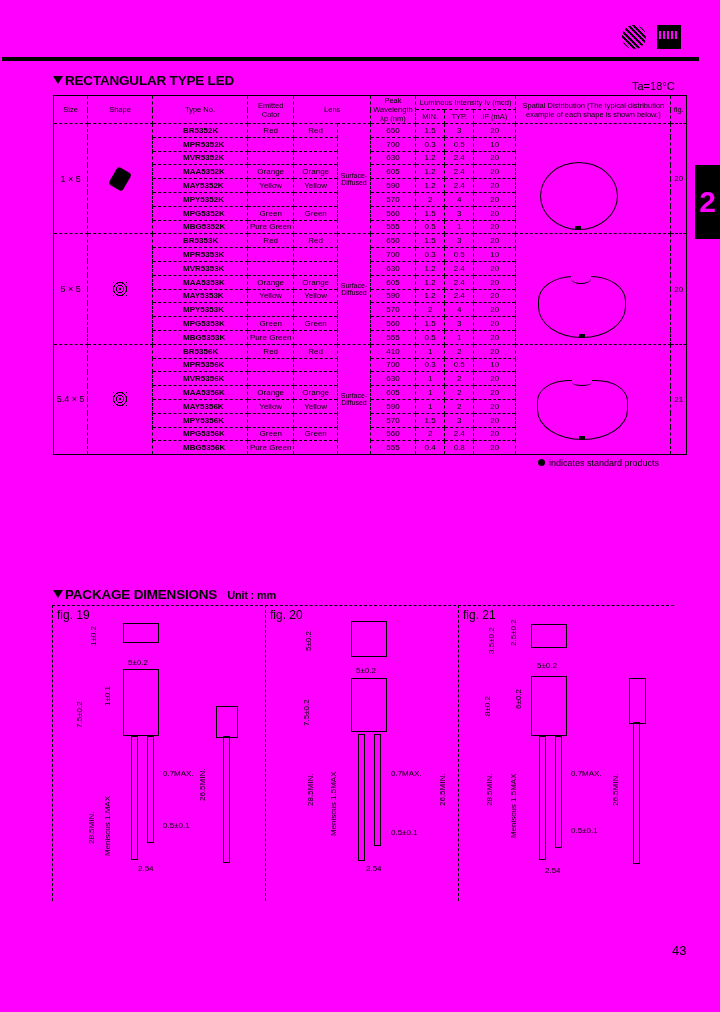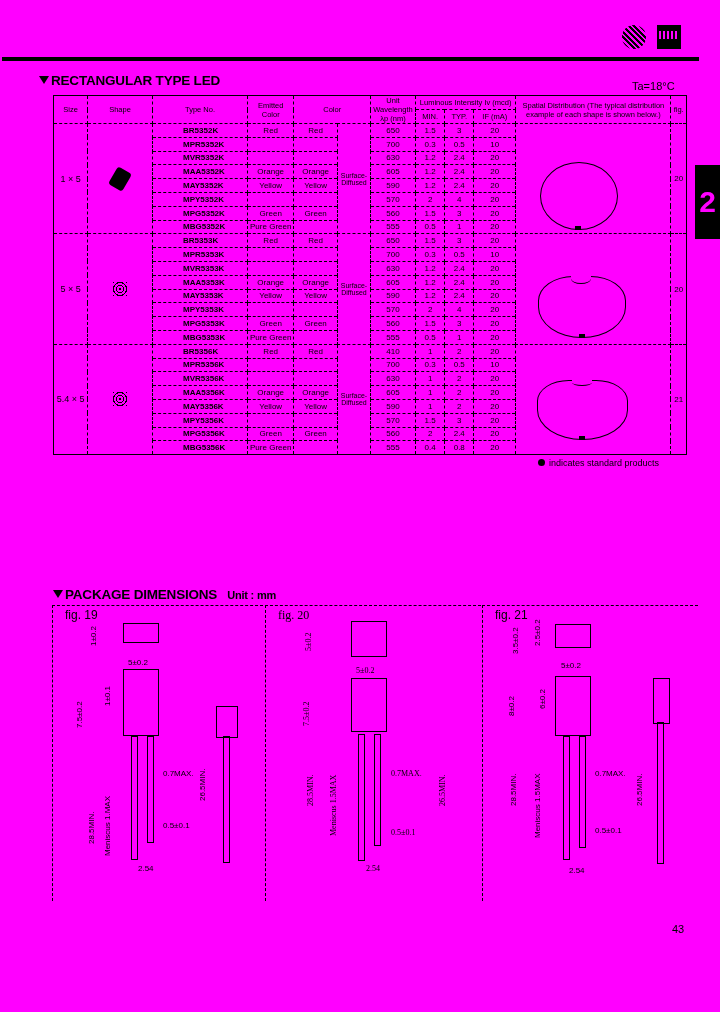--- a/index.html
+++ b/index.html
@@ -25,49 +25,49 @@
   .dist{position:absolute;border:1.5px solid #000;}
   .d1{left:540px;top:162px;width:76px;height:66px;border-radius:50%;}
   .d2{left:538px;top:276px;width:86px;height:60px;border-radius:40% 40% 50% 50%;}
   .d2:before{content:"";position:absolute;left:32px;top:-4px;width:20px;height:10px;background:#ff00ff;border-bottom:1.5px solid #000;border-radius:0 0 50% 50%;}
   .d3{left:537px;top:380px;width:89px;height:58px;border-radius:35% 35% 50% 50%;}
   .d3:before{content:"";position:absolute;left:34px;top:-2px;width:20px;height:6px;background:#ff00ff;border-bottom:1.5px solid #000;border-radius:0 0 50% 50%;}
   .base-dot{position:absolute;width:6px;height:4px;background:#000;}
   .note{position:absolute;left:538px;top:458px;font-size:9px;}
   .note:before{content:"";display:inline-block;width:7px;height:7px;background:#000;border-radius:50%;margin-right:4px;}
   .fig{position:absolute;top:605px;height:295px;border-left:1px dashed #000;border-top:1px dashed #000;}
-  .fig-label{position:absolute;font-size:12px;left:4px;top:2px;margin-left:8px;}
+  .fig-label{position:absolute;font-size:12px;left:4px;top:2px;}
   .box{position:absolute;border:1.5px solid #000;}
   .lead{position:absolute;width:5px;border:1px solid #000;}
   .dim{position:absolute;font-size:8px;}
   .vdim{position:absolute;font-size:8px;transform:rotate(-90deg);transform-origin:left top;white-space:nowrap;}
-  .pageno{position:absolute;left:672px;top:923px;font-size:11px;}
+  .pageno{position:absolute;left:672px;top:943px;font-size:13px;}
 </style>
 </head>
 <body>
 
 <div class="logo logo1"></div>
 <div class="logo logo2">
     <span></span>
   </div>
 <div class="topline"></div>
 
-<div class="sec-title" style="left:39px;top:73px;"><span class="tri"></span><span>RECTANGULAR TYPE LED</span></div>
+<div class="sec-title" style="left:53px;top:73px;"><span class="tri"></span><span>RECTANGULAR TYPE LED</span></div>
 <div class="ta">Ta=18°C</div>
 <div class="tab-2">2</div>
 
 <table class="spec" id="spec">
   <thead>
     <tr>
       <th rowspan="2">Size</th>
       <th rowspan="2" style="width:60px">Shape</th>
       <th rowspan="2" style="width:90px">Type No.</th>
       <th rowspan="2" style="width:40px;white-space:normal">Emitted Color</th>
-      <th rowspan="2" colspan="2" style="width:70px">Color</th>
-      <th rowspan="2" style="width:40px;white-space:normal">Unit Wavelength λp (nm)</th>
+      <th rowspan="2" colspan="2" style="width:70px">Lens</th>
+      <th rowspan="2" style="width:40px;white-space:normal">Peak Wavelength λp (nm)</th>
       <th colspan="3">Luminous Intensity Iv (mcd)</th>
       <th rowspan="2" style="width:150px;white-space:normal">Spatial Distribution (The typical distribution example of each shape is shown below.)</th>
       <th rowspan="2">fig.</th>
     </tr>
     <tr>
       <th>MIN.</th>
       <th>TYP.</th>
       <th>IF (mA)</th>
     </tr>
   </thead>
@@ -336,38 +336,38 @@
   <div class="vdim" style="left:34px;top:238px;">28.5MIN.</div>
   <div class="vdim" style="left:50px;top:250px;">Meniscus 1.MAX</div>
   <div class="dim" style="left:110px;top:163px;">0.7MAX.</div>
   <div class="dim" style="left:110px;top:215px;">0.5±0.1</div>
   <div class="dim" style="left:85px;top:258px;">2.54</div>
   <div class="box" style="left:163px;top:100px;width:20px;height:30px;"></div>
   <div class="lead" style="left:170px;top:130px;height:125px;"></div>
   <div class="vdim" style="left:145px;top:195px;">26.5MIN.</div>
 </div>
 
-<div class="fig" style="left:265px;width:215px;font-family:Liberation Serif, serif;">
+<div class="fig" style="left:265px;width:215px;">
   <div class="fig-label">fig. 20</div>
   <div class="box" style="left:85px;top:15px;width:34px;height:34px;"></div>
   <div class="vdim" style="left:38px;top:45px;">5±0.2</div>
   <div class="dim" style="left:90px;top:60px;">5±0.2</div>
   <div class="box" style="left:85px;top:72px;width:34px;height:52px;"></div>
   <div class="vdim" style="left:36px;top:120px;">7.5±0.2</div>
   <div class="lead" style="left:92px;top:128px;height:125px;"></div>
   <div class="lead" style="left:108px;top:128px;height:110px;"></div>
   <div class="vdim" style="left:40px;top:200px;">28.5MIN.</div>
   <div class="vdim" style="left:63px;top:230px;">Meniscus 1.5MAX</div>
   <div class="dim" style="left:125px;top:163px;">0.7MAX.</div>
   <div class="dim" style="left:125px;top:222px;">0.5±0.1</div>
   <div class="dim" style="left:100px;top:258px;">2.54</div>
   <div class="vdim" style="left:172px;top:200px;">26.5MIN.</div>
 </div>
 
-<div class="fig" style="left:482px;width:215px;text-decoration:underline;">
+<div class="fig" style="left:458px;width:215px;text-decoration:underline;">
   <div class="fig-label">fig. 21</div>
   <div class="box" style="left:72px;top:18px;width:34px;height:22px;"></div>
   <div class="vdim" style="left:28px;top:48px;">3.5±0.2</div>
   <div class="vdim" style="left:50px;top:40px;">2.5±0.2</div>
   <div class="dim" style="left:78px;top:55px;">5±0.2</div>
   <div class="box" style="left:72px;top:70px;width:34px;height:58px;"></div>
   <div class="vdim" style="left:24px;top:110px;">8±0.2</div>
   <div class="vdim" style="left:55px;top:103px;">6±0.2</div>
   <div class="lead" style="left:80px;top:130px;height:122px;"></div>
   <div class="lead" style="left:96px;top:130px;height:110px;"></div>

